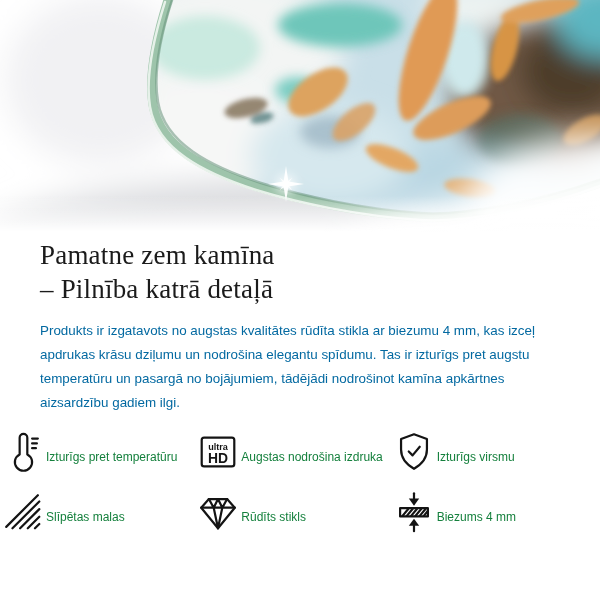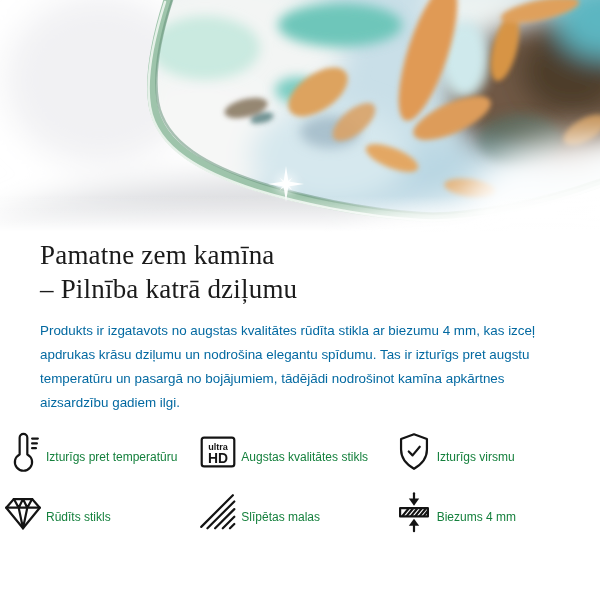--- a/index.html
+++ b/index.html
@@ -111,21 +111,21 @@
         <ellipse cx="595" cy="205" rx="130" ry="70" fill="#ffffff" opacity="0.92"></ellipse>
         <ellipse cx="520" cy="244" rx="170" ry="45" fill="#ffffff" opacity="0.92"></ellipse>
       </g>
       <rect x="0" y="196" width="600" height="36" fill="url(#fadeW)"></rect>
     </svg>
   </div>
 
   <div class="content">
     <h1>
       <span>Pamatne zem kamīna</span>
-      <span>– Pilnība katrā dziļumu</span>
+      <span>– Pilnība katrā detaļā</span>
     </h1>
     <p class="desc">Produkts ir izgatavots no augstas kvalitātes rūdīta stikla ar biezumu 4 mm, kas izceļ apdrukas krāsu dziļumu un nodrošina elegantu spīdumu. Tas ir izturīgs pret augstu temperatūru un pasargā no bojājumiem, tādējādi nodrošinot kamīna apkārtnes aizsardzību gadiem ilgi.</p>
   </div>
 
   <div class="features">
 
     <div class="feature">
       <span class="ficon">
         <svg width="46" height="46" viewBox="0 0 48 48">
           <path class="ic" d="M20.5,9 a4,4 0 0 1 8,0 V26.5 a9,9 0 1 1 -8,0 Z"></path>
@@ -136,51 +136,51 @@
     </div>
 
     <div class="feature">
       <span class="ficon">
         <svg width="46" height="46" viewBox="0 0 48 48">
           <rect class="ic" stroke-width="2.8" x="7" y="9" width="34" height="30" rx="2.5"></rect>
           <text class="ictxt" x="24" y="22" font-size="9.5">ultra</text>
           <text class="ictxt" x="24" y="35.5" font-size="14.5">HD</text>
         </svg>
       </span>
-      <span class="flabel">Augstas kvalitātes stikls</span>
+      <span class="flabel">Augstas nodrošina izdruka</span>
     </div>
 
     <div class="feature">
       <span class="ficon">
         <svg width="46" height="46" viewBox="0 0 48 48">
           <path class="ic" stroke-width="2.4" d="M24,5.5 L37.5,10.5 V21.5 C37.5,30.5 32,37 24,41.5 C16,37 10.5,30.5 10.5,21.5 V10.5 Z"></path>
           <path class="ic" stroke-width="2.4" d="M18.5,23.5 L22.5,27.5 L30,18.5"></path>
         </svg>
       </span>
       <span class="flabel">Izturīgs virsmu</span>
     </div>
 
     <div class="feature">
       <span class="ficon">
         <svg width="46" height="46" viewBox="0 0 48 48">
+          <path class="ic" stroke-linecap="butt" stroke-width="2.2" d="M6.5,39.5 L39.5,6.5"></path>
+          <path class="ic" stroke-linecap="butt" stroke-width="4.4" d="M13,41 L41,13 M21,41 L41,21 M29,41 L41,29 M36.5,41 L41,36.5"></path>
+        </svg>
+      </span>
+      <span class="flabel">Slīpētas malas</span>
+    </div>
+
+    <div class="feature">
+      <span class="ficon">
+        <svg width="46" height="46" viewBox="0 0 48 48">
           <path class="ic" stroke-width="2" d="M14.5,10.5 H33.5 L41.5,19.5 L24,41 L6.5,19.5 Z"></path>
           <path class="ic" stroke-width="2" d="M6.5,19.5 H41.5 M14.5,10.5 L19.5,19.5 M33.5,10.5 L28.5,19.5 M24,10.5 L19.5,19.5 M24,10.5 L28.5,19.5 M19.5,19.5 L24,41 M28.5,19.5 L24,41"></path>
         </svg>
       </span>
       <span class="flabel">Rūdīts stikls</span>
-    </div>
-
-    <div class="feature">
-      <span class="ficon">
-        <svg width="46" height="46" viewBox="0 0 48 48">
-          <path class="ic" stroke-linecap="butt" stroke-width="2.2" d="M6.5,39.5 L39.5,6.5"></path>
-          <path class="ic" stroke-linecap="butt" stroke-width="4.4" d="M13,41 L41,13 M21,41 L41,21 M29,41 L41,29 M36.5,41 L41,36.5"></path>
-        </svg>
-      </span>
-      <span class="flabel">Slīpētas malas</span>
     </div>
 
     <div class="feature">
       <span class="ficon">
         <svg width="46" height="46" viewBox="0 0 48 48">
           <path class="ic" stroke-width="2.4" d="M24,4.5 V10"></path>
           <path class="icf" d="M18.6,10 H29.4 L24,17.4 Z"></path>
           <rect class="ic" stroke-width="2" stroke-linecap="butt" x="9.5" y="20" width="29" height="8.6"></rect>
           <path class="ic" stroke-width="2.1" stroke-linecap="butt" d="M12,28 L18,20.8 M16.5,28 L22.5,20.8 M21,28 L27,20.8 M25.5,28 L31.5,20.8 M30,28 L36,20.8 M34.2,28 L38.2,23.2"></path>
           <path class="ic" stroke-width="2.4" d="M24,44 V38.4"></path>

